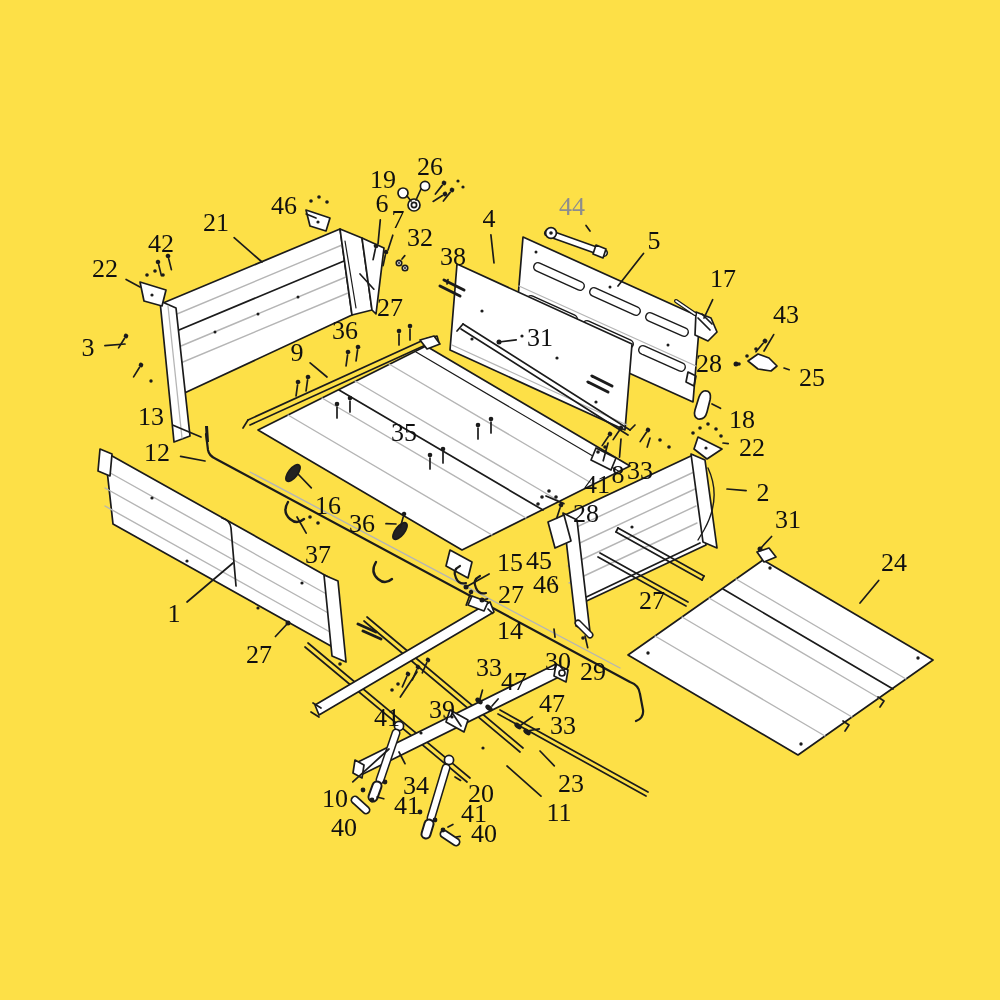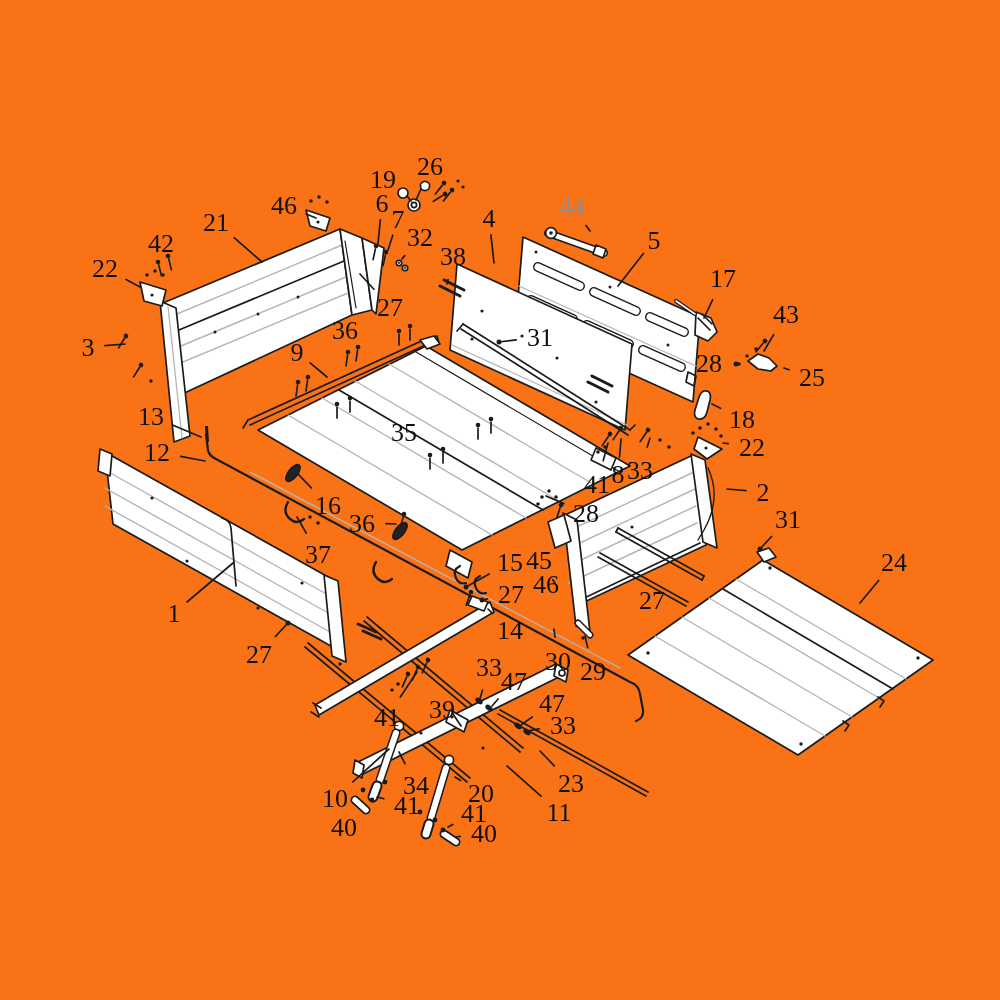--- a/index.html
+++ b/index.html
@@ -1,16 +1,16 @@
 <!DOCTYPE html>
 <html><head>
 <meta charset="utf-8">
 <style>
   html,body{margin:0;padding:0;background:#fff;}
-  .stage{position:relative;width:1000px;height:1000px;background:#f97316;overflow:hidden;}
+  .stage{position:relative;width:1000px;height:1000px;background:#fde047;overflow:hidden;}
   svg text{font-family:"Liberation Serif","DejaVu Serif",serif;}
 </style>
 </head>
 <body>
 
 <div class="stage">
 <svg id="art" viewBox="0 0 1000 1000" width="1000" height="1000">
   <defs>
     <g id="pin">
       <circle cx="0" cy="0" r="2.3" fill="#1b1b1b" stroke="none"></circle>

